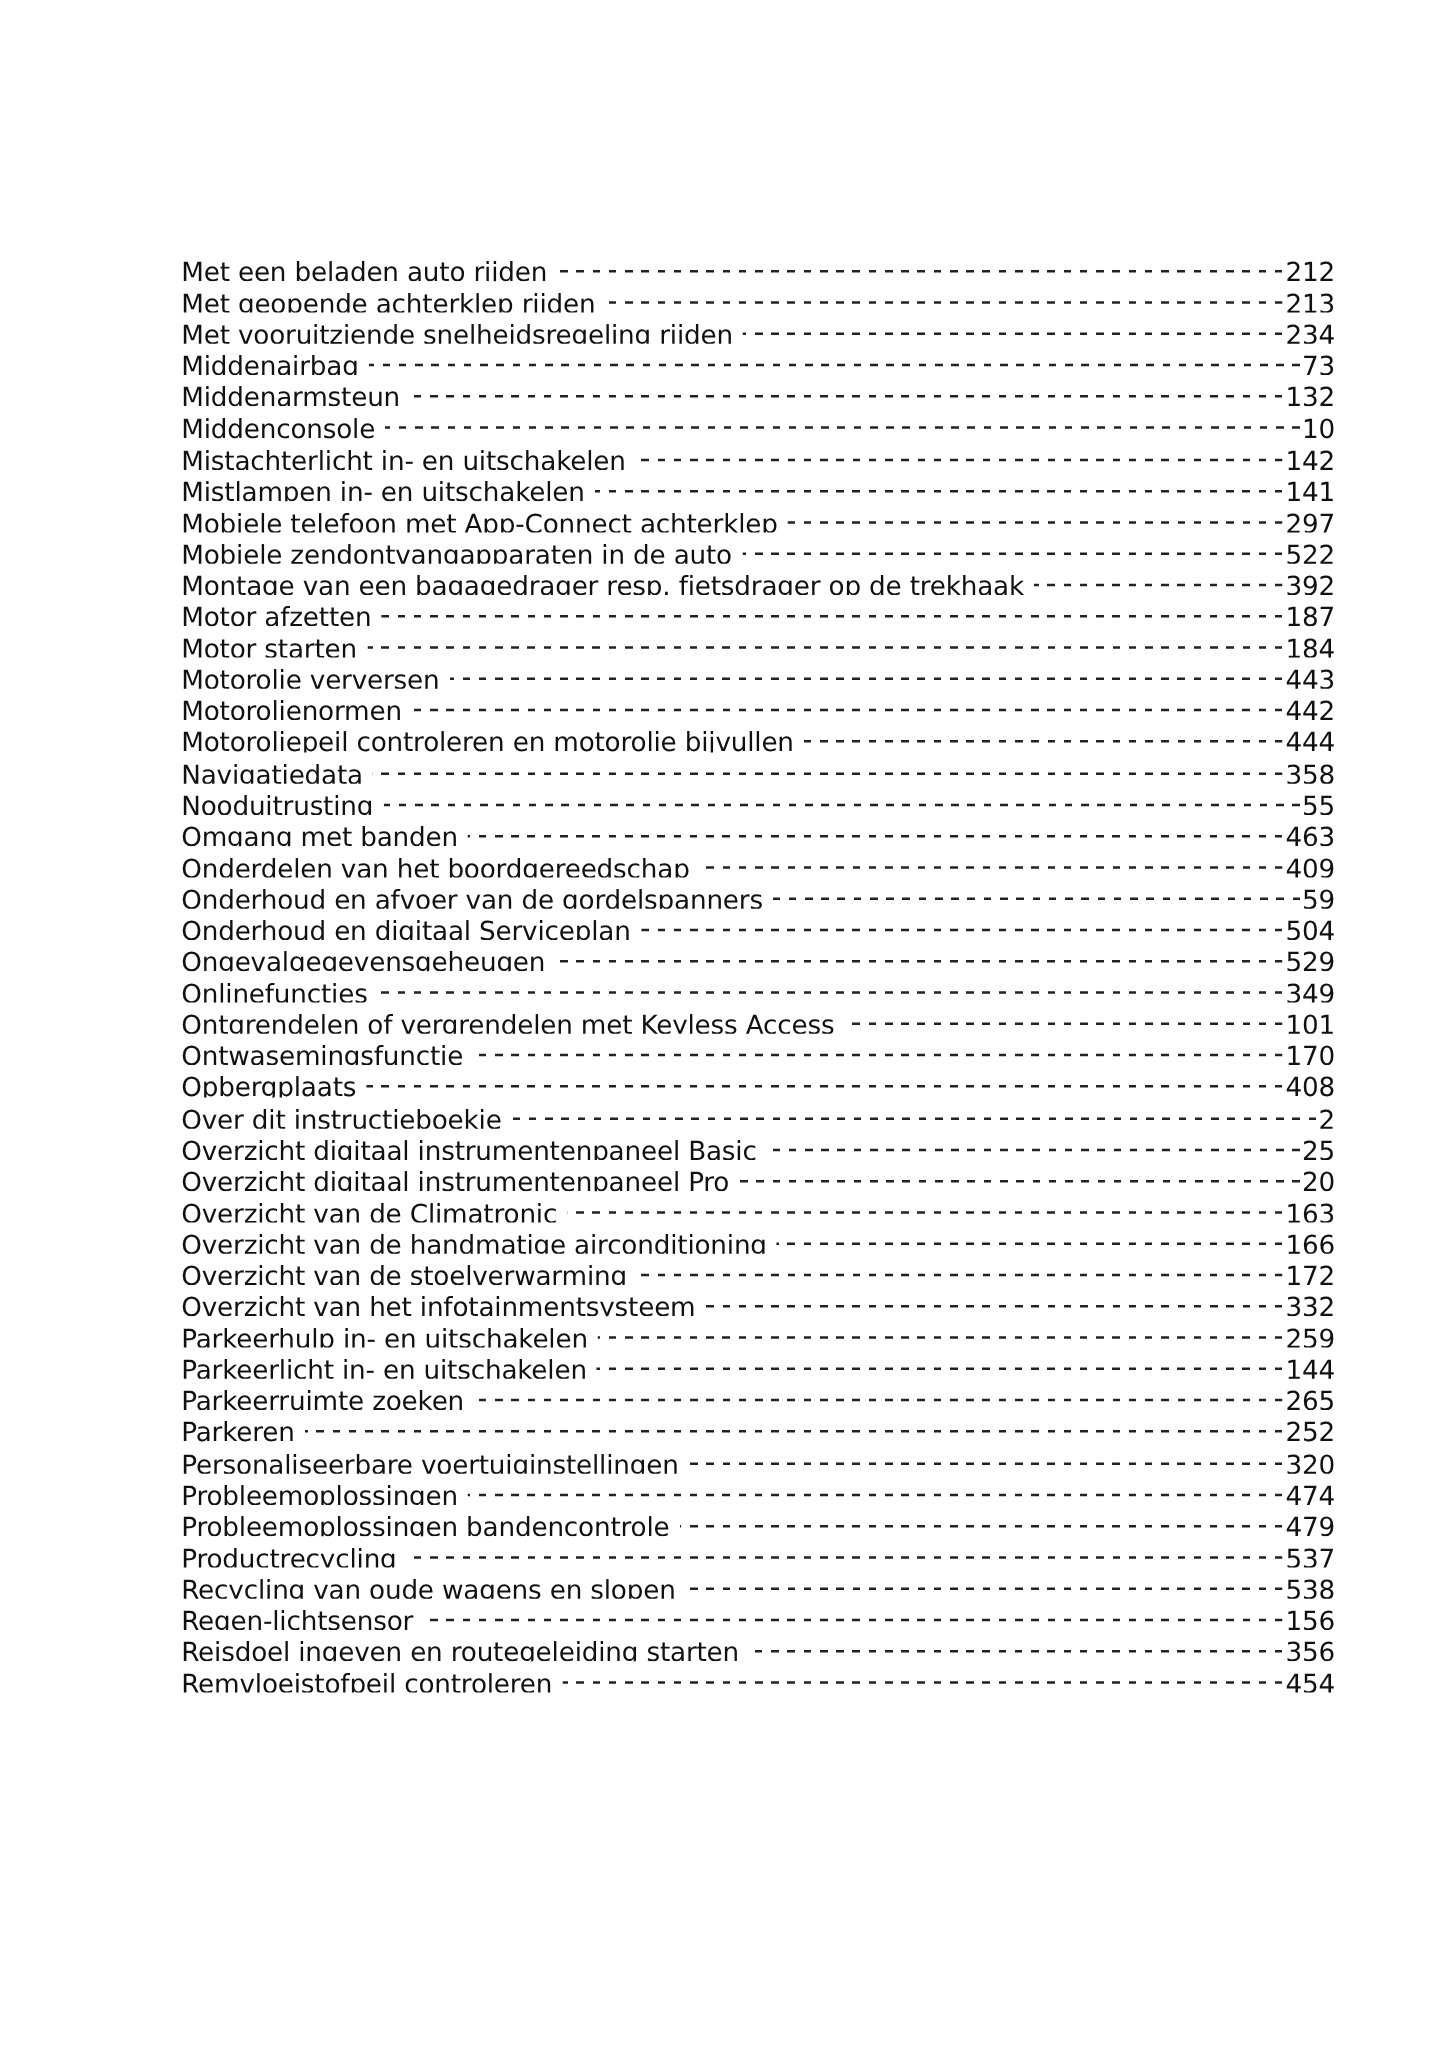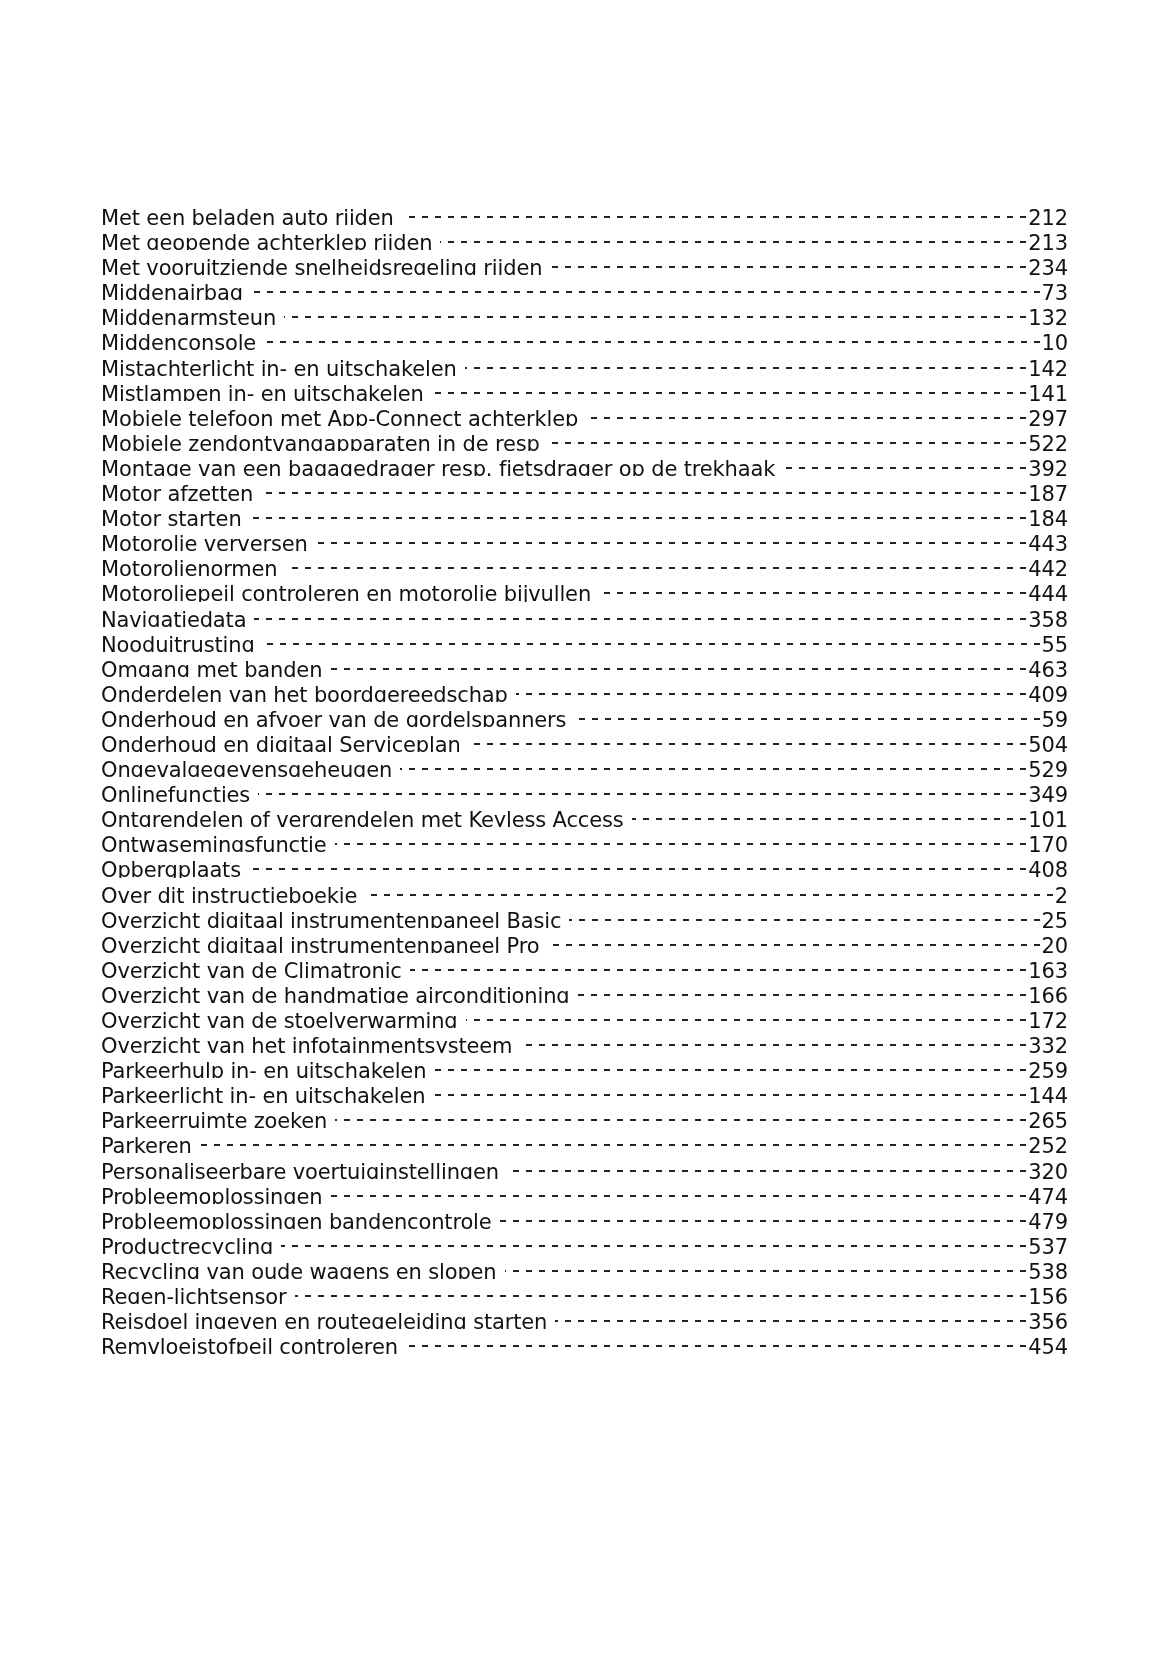--- a/index.html
+++ b/index.html
@@ -30,20 +30,21 @@
       height: 25.1px;
       line-height: 25.1px;
       font-size: 21px;
       letter-spacing: -0.15px;
       white-space: nowrap;
       overflow: hidden;
     }
     .entry-label {
       flex: 0 0 auto;
       padding-right: 8px;
+      margin-left: 44px;
     }
     .entry-leader {
       flex: 1 1 auto;
       overflow: hidden;
       height: 25px;
       position: relative;
     }
     .entry-leader::before {
       content: "";
       position: absolute;
@@ -103,21 +104,21 @@
       <span class="entry-label">Mistlampen in- en uitschakelen</span>
       <span class="entry-leader"></span>
       <span class="entry-page">141</span>
     </li>
     <li class="index-entry">
       <span class="entry-label">Mobiele telefoon met App-Connect achterklep</span>
       <span class="entry-leader"></span>
       <span class="entry-page">297</span>
     </li>
     <li class="index-entry">
-      <span class="entry-label">Mobiele zendontvangapparaten in de resp</span>
+      <span class="entry-label">Mobiele zendontvangapparaten in de auto</span>
       <span class="entry-leader"></span>
       <span class="entry-page">522</span>
     </li>
     <li class="index-entry">
       <span class="entry-label">Montage van een bagagedrager resp. fietsdrager op de trekhaak</span>
       <span class="entry-leader"></span>
       <span class="entry-page">392</span>
     </li>
     <li class="index-entry">
       <span class="entry-label">Motor afzetten</span>

